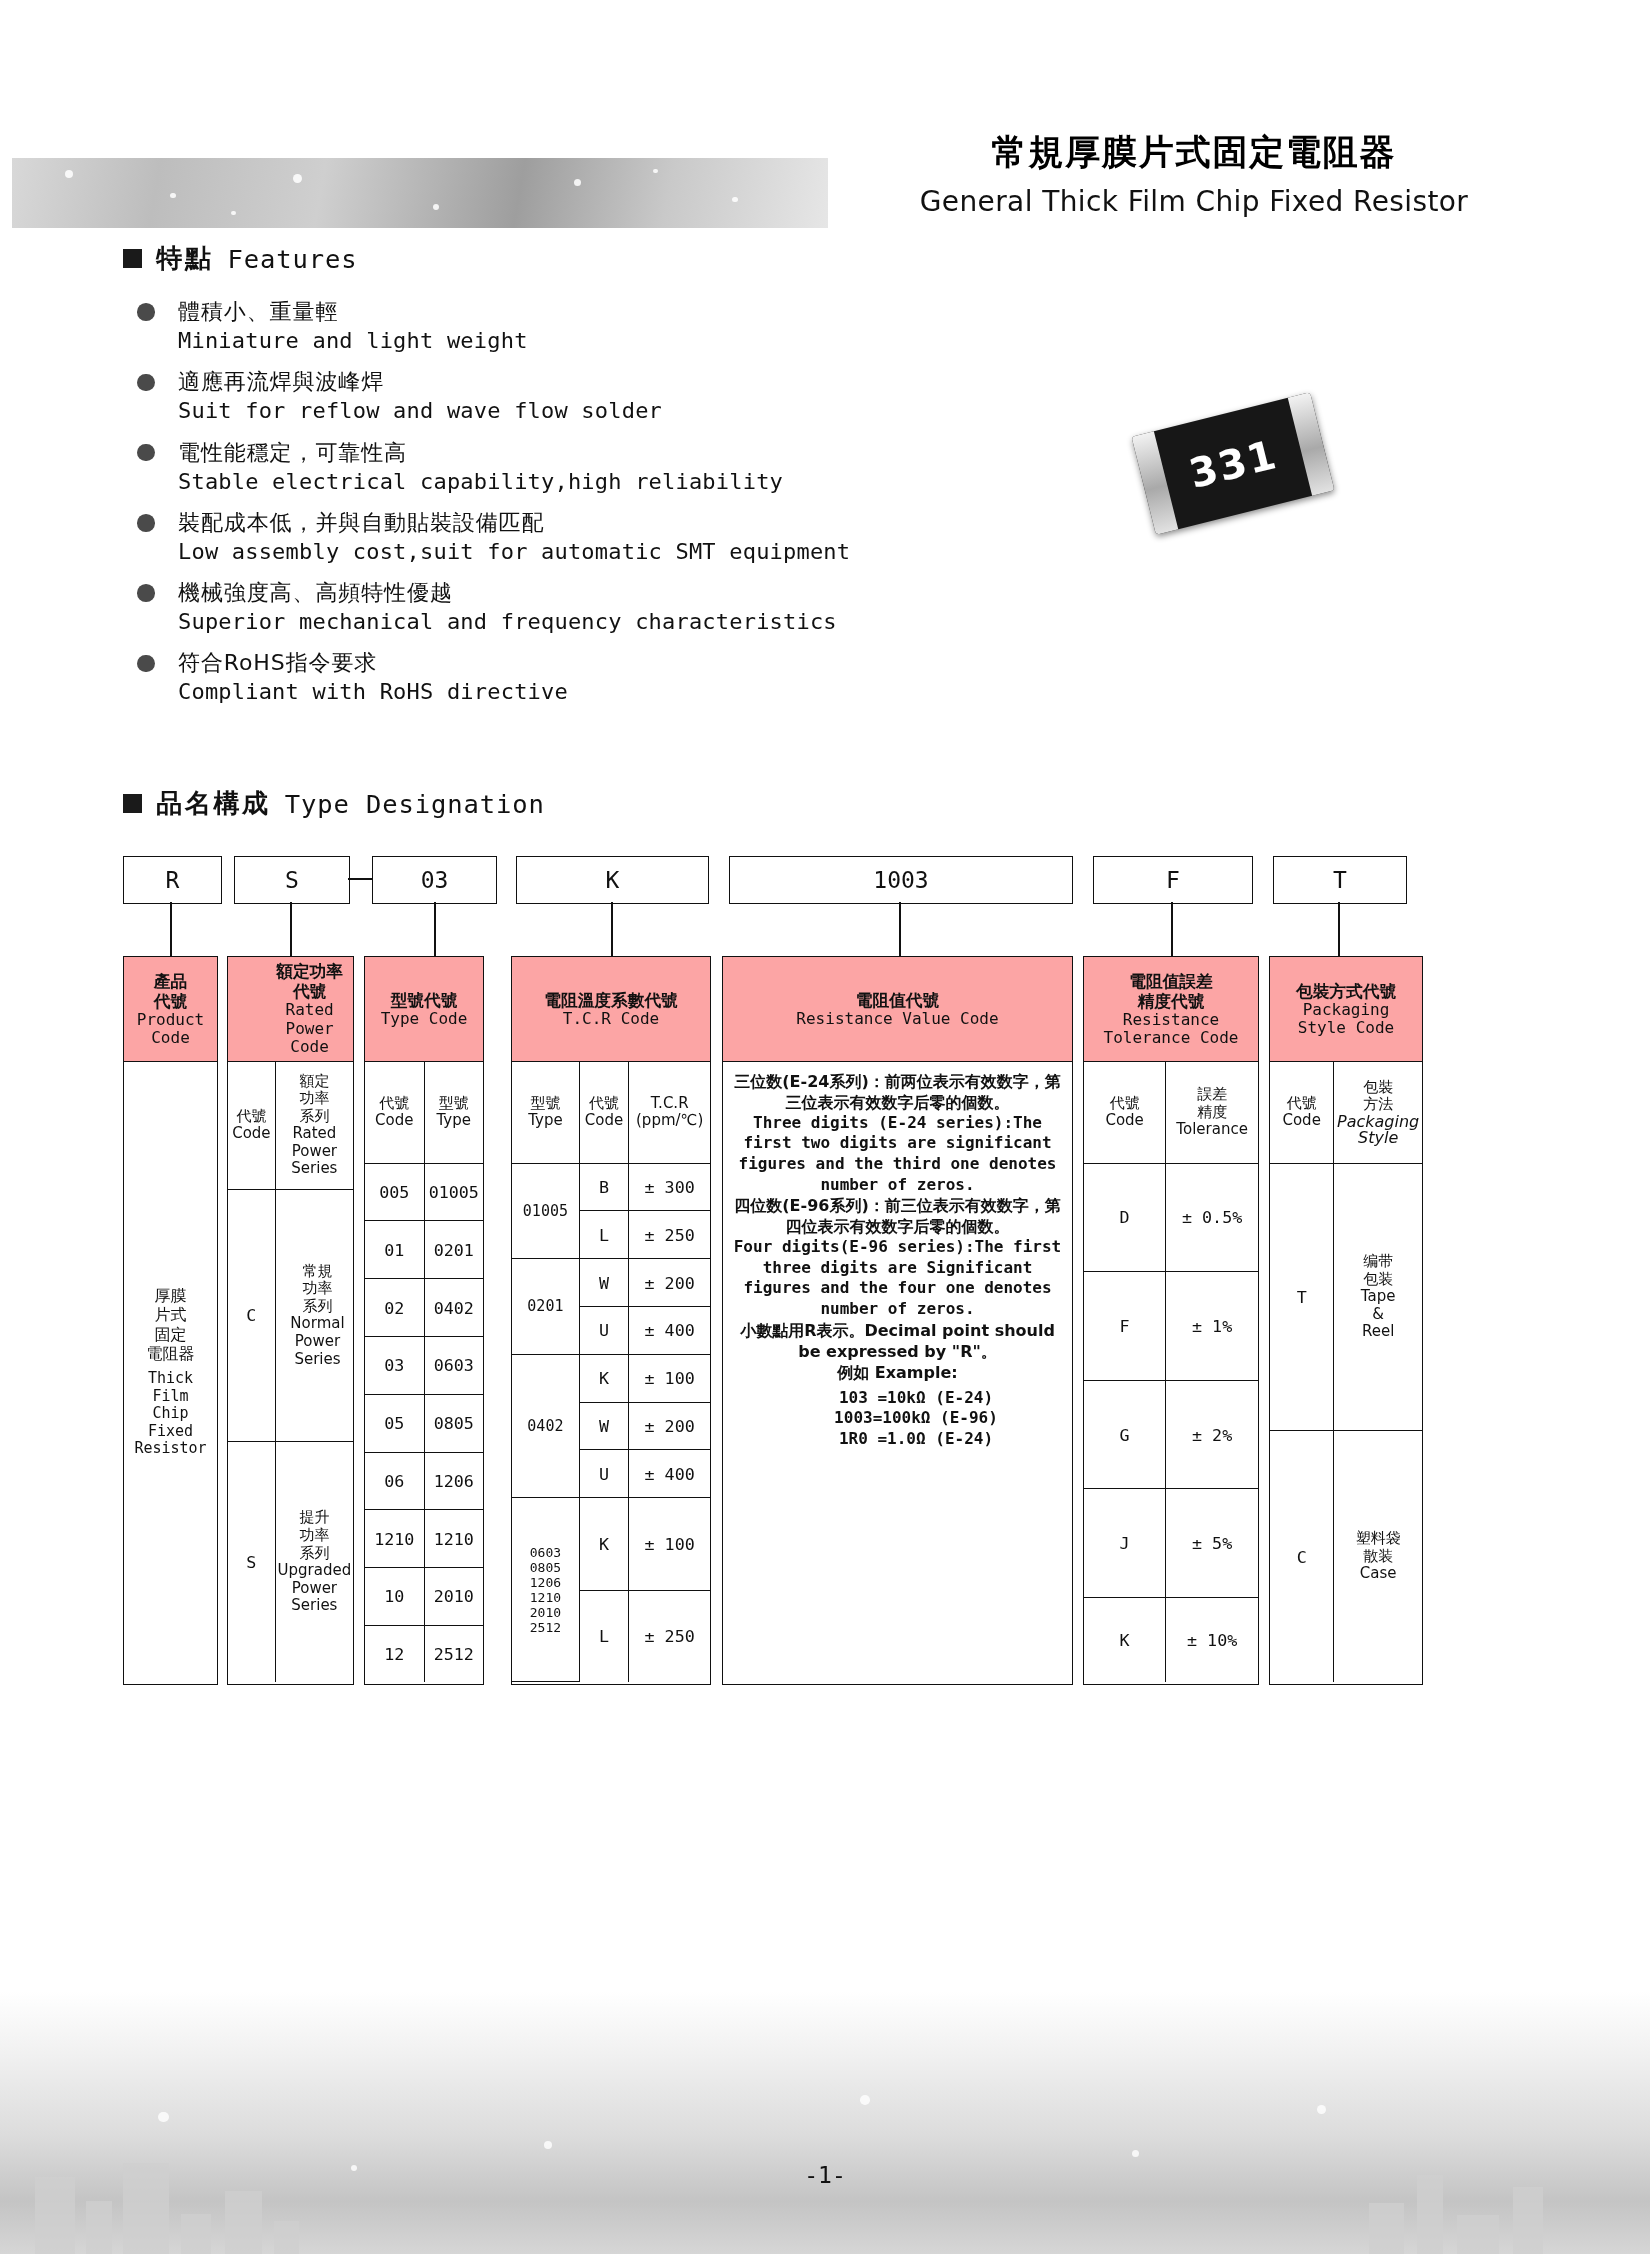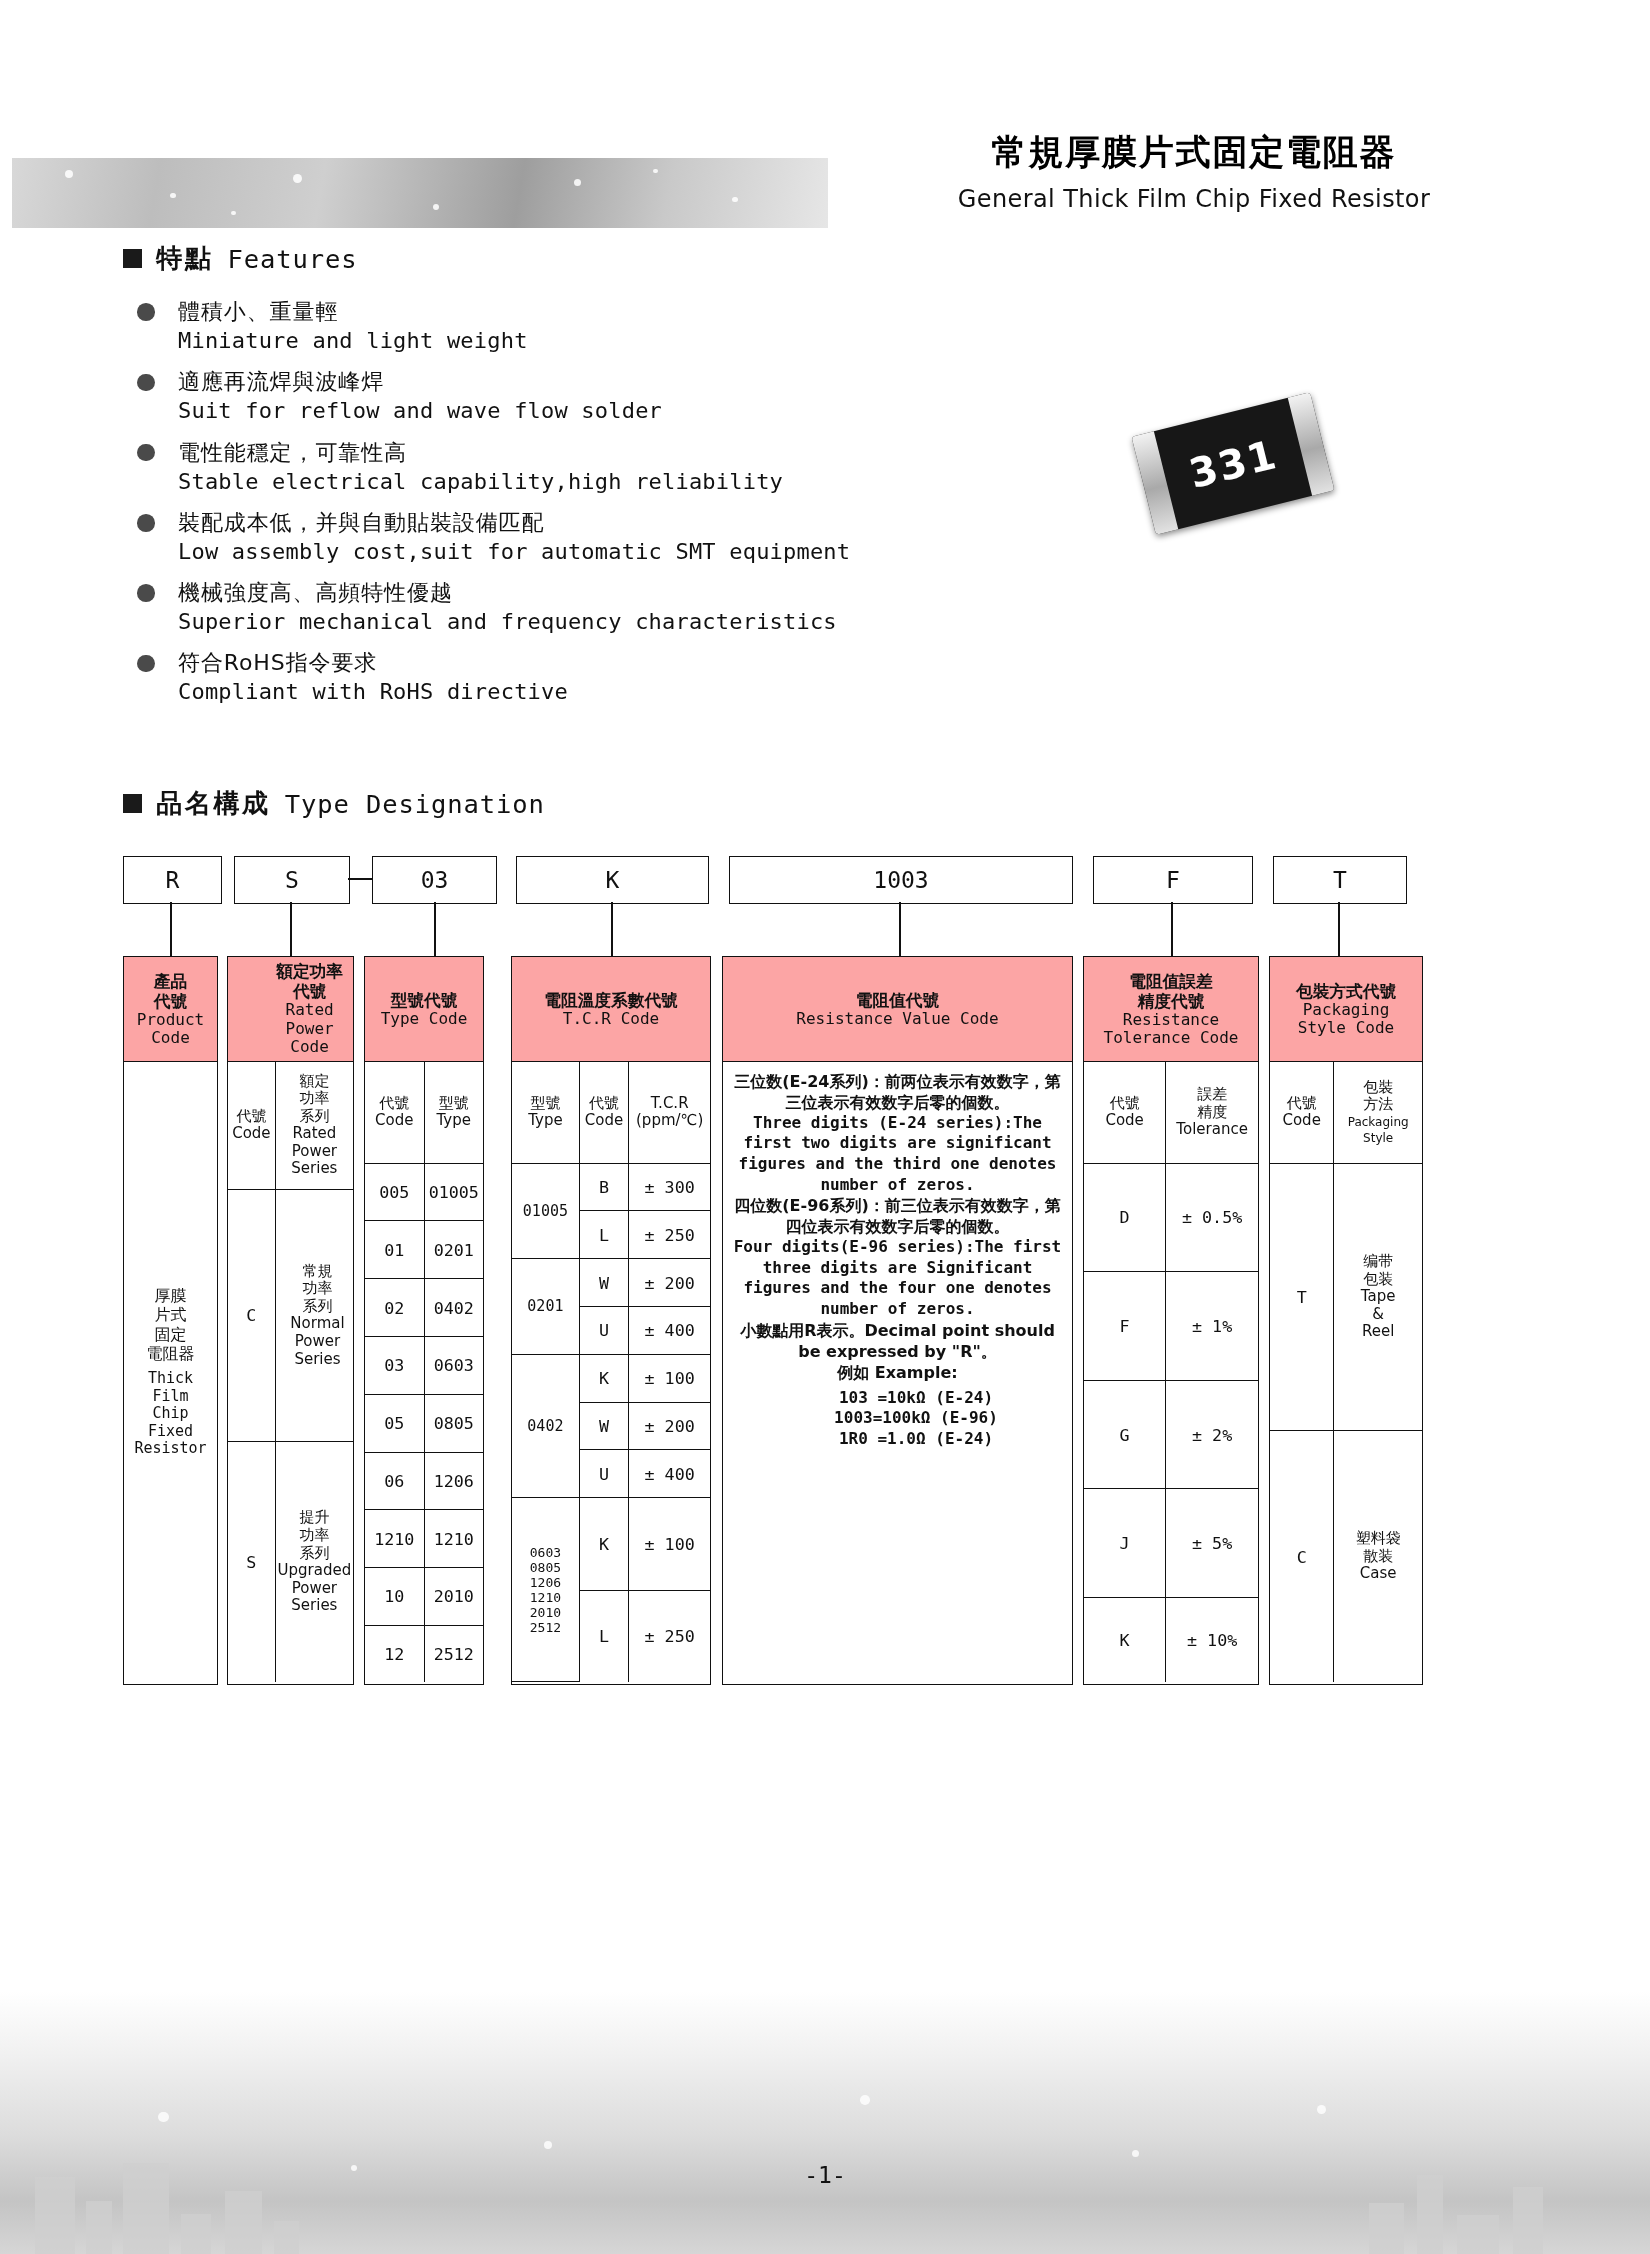--- a/index.html
+++ b/index.html
@@ -21,21 +21,21 @@
   }
   .header-band .sp{position:absolute;border-radius:50%;background:#fff;opacity:.85;}
   .header-titles{position:absolute;left:843px;top:68px;width:702px;text-align:center;}
   .title-cn{
     font-family:"DejaVu Sans","Liberation Sans",sans-serif;
     font-weight:bold;font-size:35px;letter-spacing:1.8px;color:#000;
   }
   .title-en{
     margin-top:8.8px;
     font-family:"DejaVu Sans","Liberation Sans",sans-serif;
-    font-size:24px;color:#111;letter-spacing:0.4px;
+    font-size:28px;color:#111;letter-spacing:0.4px;
   }
 
   
   .sec{position:absolute;display:flex;align-items:center;gap:14px;}
   .sec .sq{width:19.3px;height:19.3px;background:#1a1a1a;}
   .sec .sec-cn{
     font-family:"DejaVu Sans","Liberation Sans",sans-serif;
     font-weight:bold;font-size:26px;letter-spacing:2.6px;
   }
   .sec .sec-en{
@@ -497,21 +497,21 @@
         <table class="grid">
           <tbody>
               <tr>
             <td class="h" style="width:42%;height:97px;border-top:none;border-left:none;">
               <div>代號</div>
               <div>Code</div>
             </td>
             <td class="h" style="border-top:none;border-right:none;">
               <div>包裝</div>
               <div>方法</div>
-              <div style="font-size:12px;line-height:16px;">Packaging Style</div>
+              <div style="font-size:16px;line-height:16px;font-style:italic;">Packaging Style</div>
             </td>
           </tr>
           <tr>
             <td style="height:263px;border-left:none;">T</td>
             <td class="h" style="border-right:none;">
               <div>编带</div>
               <div>包装</div>
               <div>Tape</div>
               <div>&amp;</div>
               <div>Reel</div>

